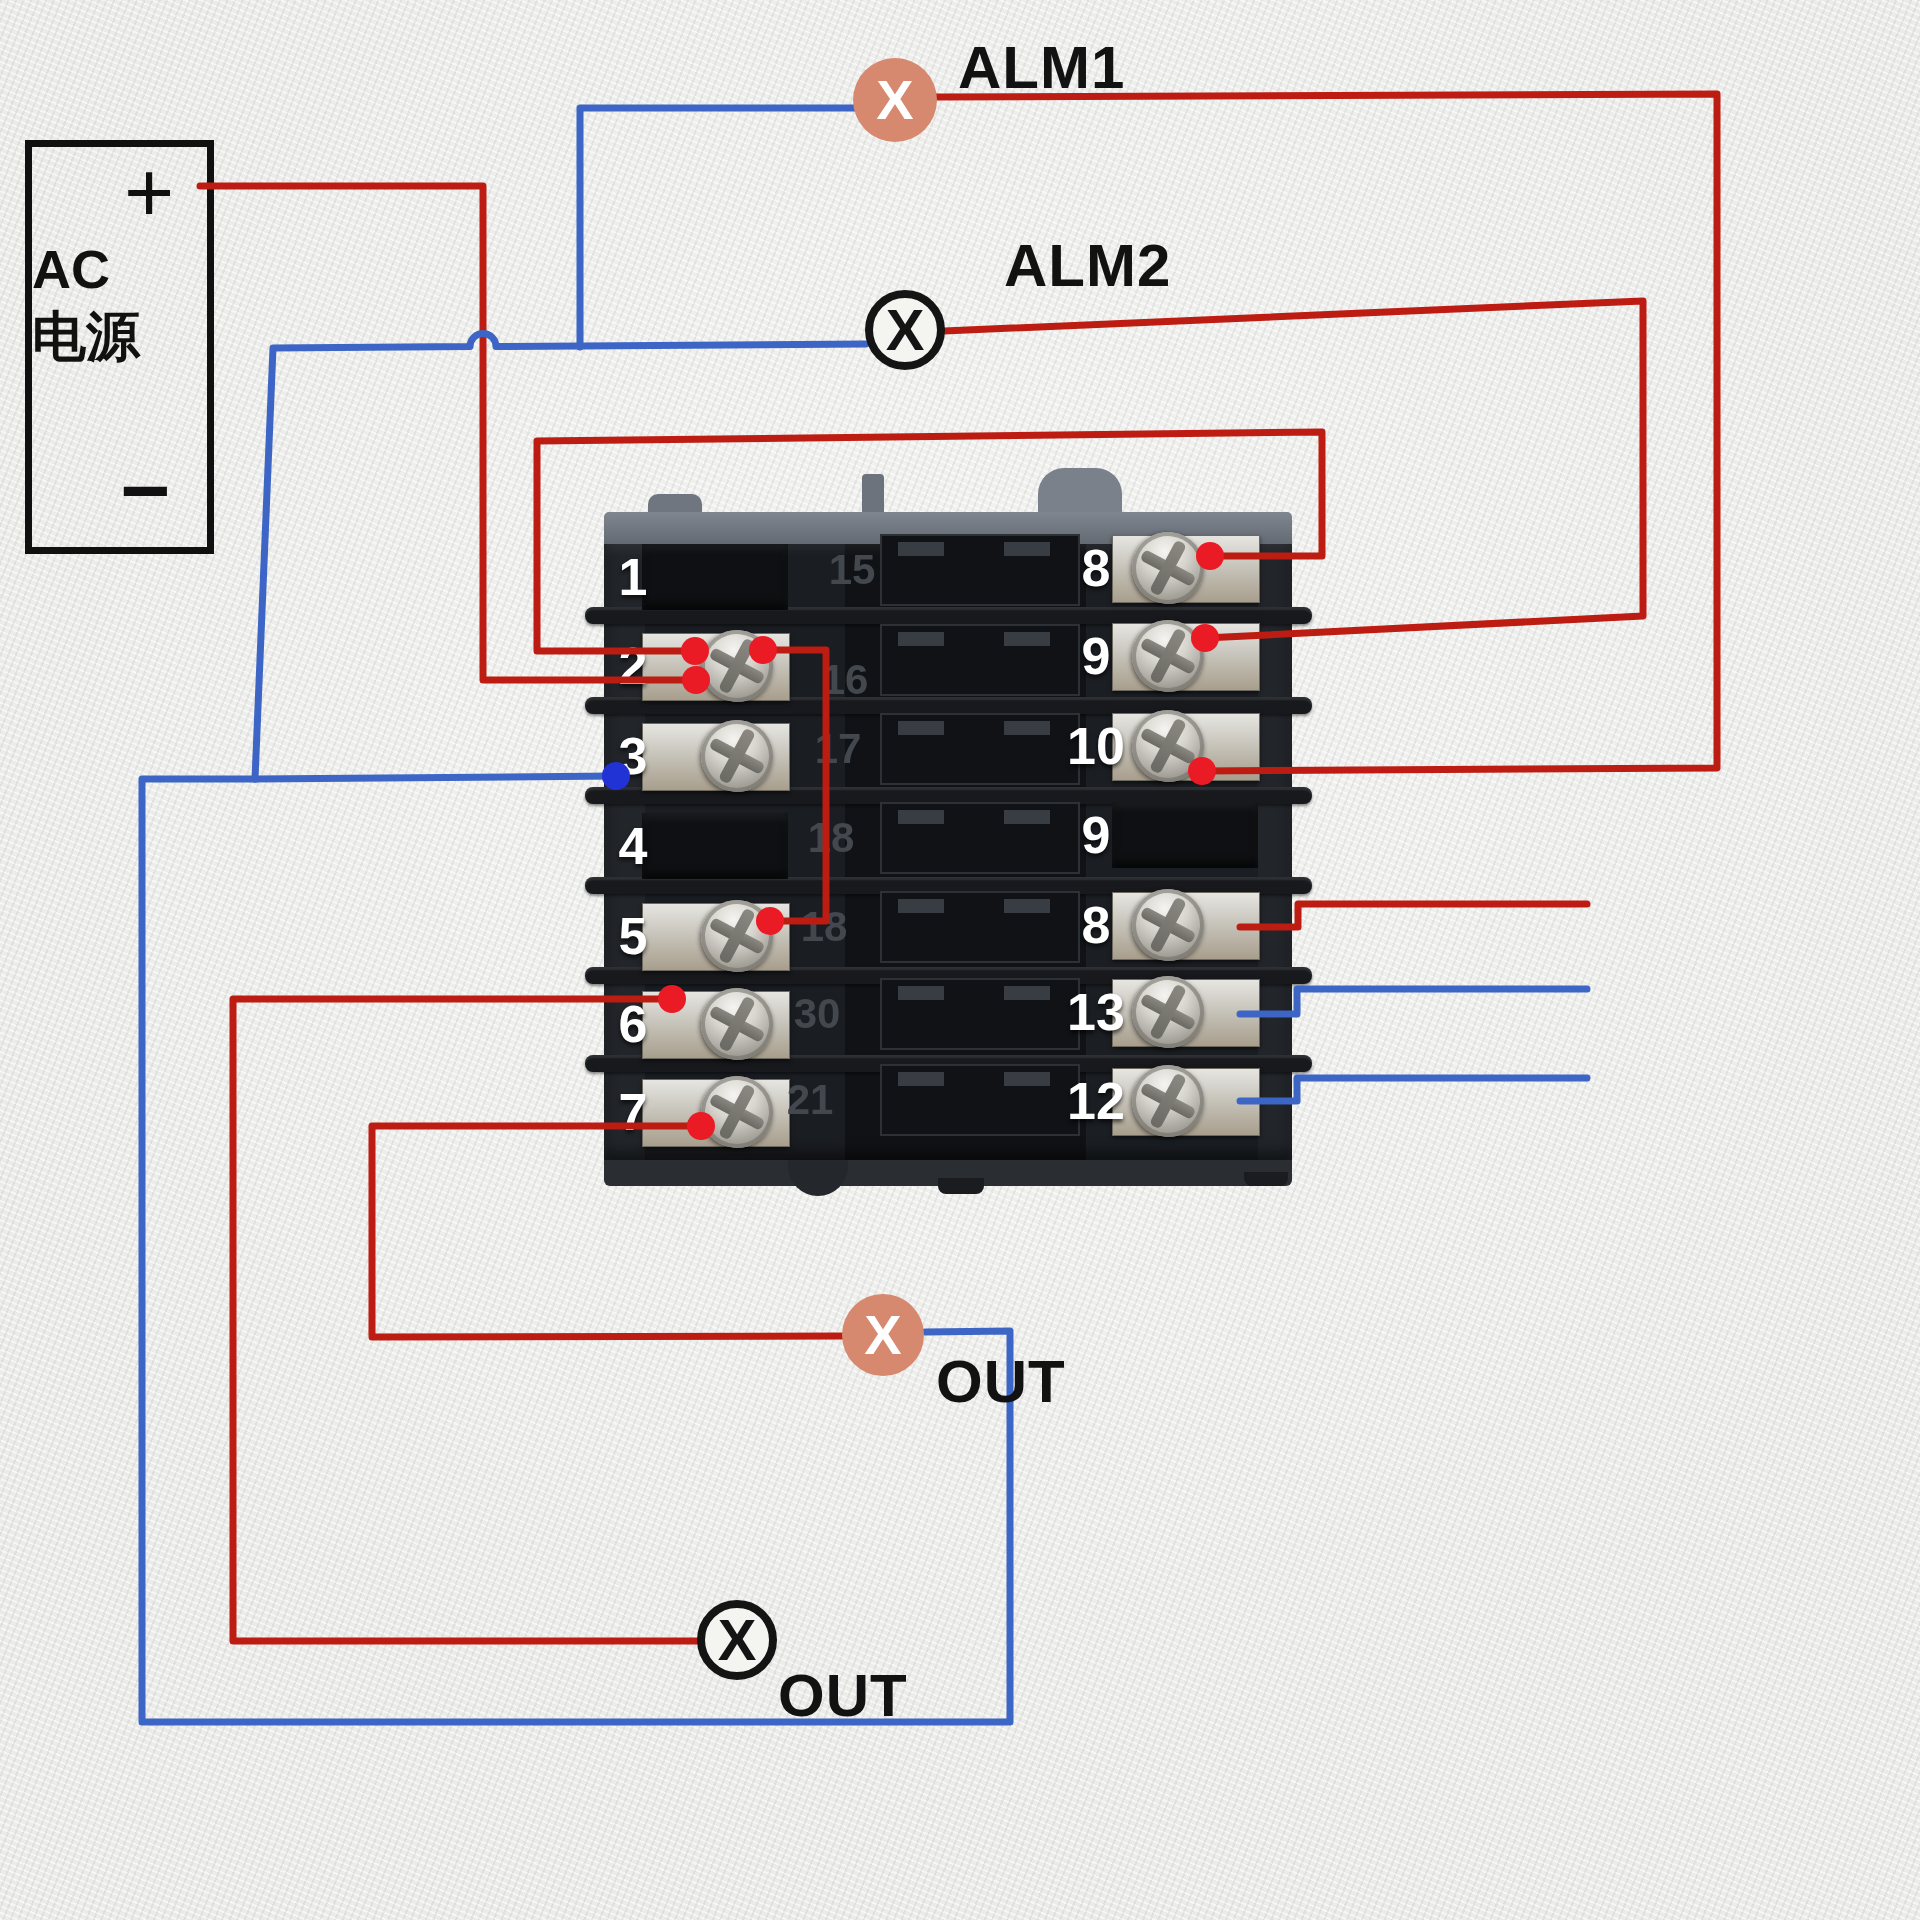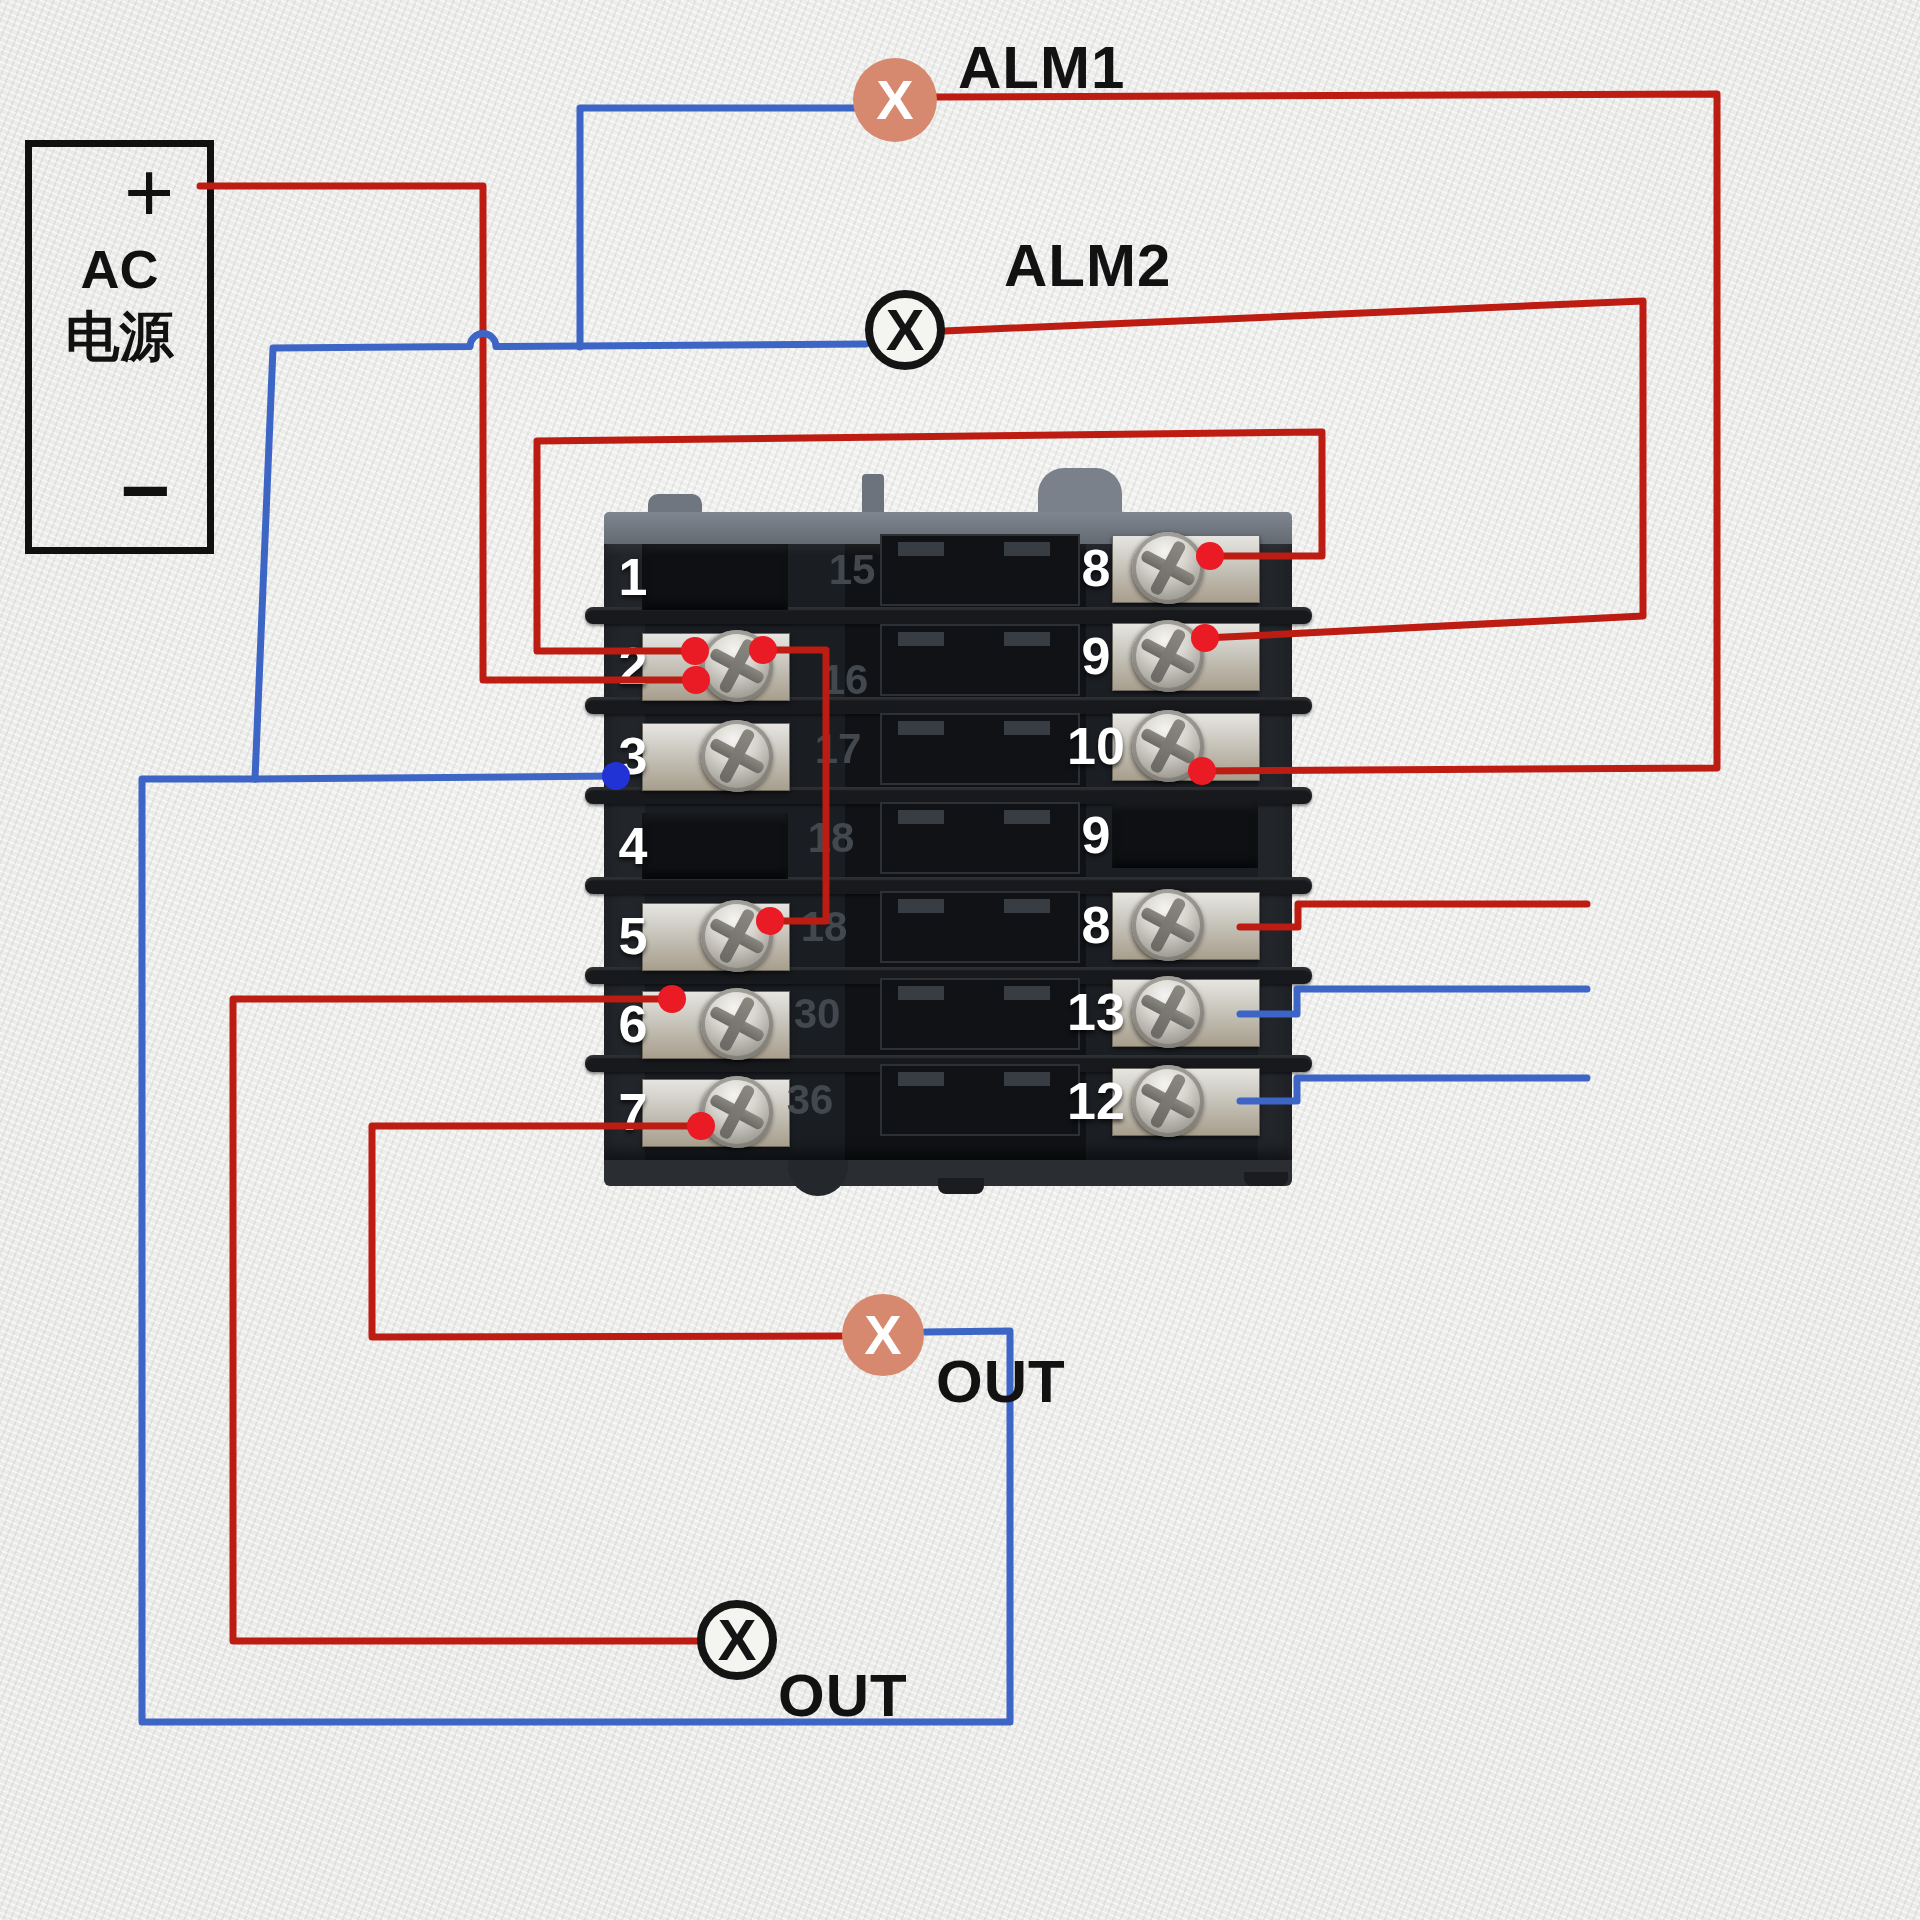--- a/index.html
+++ b/index.html
@@ -12,21 +12,21 @@
       repeating-linear-gradient(22deg, rgba(255,255,255,0.55) 0 2px, rgba(0,0,0,0) 2px 6px),
       radial-gradient(circle at 50% 38%, rgba(255,255,255,0.35), rgba(0,0,0,0) 72%);
   }
   
   .outline-box{position:absolute;border:7px solid #101010;background:transparent;}
   #power-box{left:25px;top:140px;width:175px;height:400px;}
   #sensor-box{left:1588px;top:757px;width:288px;height:351px;}
   .box-sign{position:absolute;color:#111;font-weight:400;line-height:1;}
   #power-plus{left:92px;top:2px;font-size:86px;}
   #power-minus{left:88px;top:300px;font-size:86px;font-weight:700;}
-  .box-title{position:absolute;width:100%;text-align:center;color:#111;font-weight:700;font-size:54px;line-height:1;}
+  .box-title{position:absolute;width:100%;text-align:left;color:#111;font-weight:700;font-size:54px;line-height:1;}
   #power-l1{top:95px;} #power-l2{top:162px;}
   #sensor-l1{top:108px;} #sensor-l2{top:178px;letter-spacing:4px;}
   
   .ind{position:absolute;border-radius:50%;display:flex;align-items:center;justify-content:center;z-index:30;}
   .ind .x{font-weight:900;line-height:1;}
   .ind.filled{background:#d6896e;}
   .ind.filled .x{color:#fff;font-size:56px;}
   .ind.outlined{background:#f4f4f1;border:8px solid #141414;box-sizing:border-box;}
   .ind.outlined .x{color:#141414;font-size:58px;}
   #ind-alm1{left:853px;top:58px;width:84px;height:84px;}
@@ -194,21 +194,21 @@
         <div class="term-num" style="left: 1096px; top: 835px;">9</div>
         <div class="term-num" style="left: 1096px; top: 925px;">8</div>
         <div class="term-num" style="left: 1096px; top: 1012px;">13</div>
         <div class="term-num" style="left: 1096px; top: 1101px;">12</div>
         <div class="term-num mid" style="left: 852px; top: 570px;">15</div>
         <div class="term-num mid" style="left: 845px; top: 680px;">16</div>
         <div class="term-num mid" style="left: 838px; top: 749px;">17</div>
         <div class="term-num mid" style="left: 831px; top: 838px;">18</div>
         <div class="term-num mid" style="left: 824px; top: 927px;">18</div>
         <div class="term-num mid" style="left: 817px; top: 1014px;">30</div>
-        <div class="term-num mid" style="left: 810px; top: 1100px;">36</div>
+        <div class="term-num mid" style="left: 810px; top: 1100px;">21</div>
       </div>
   </div>
 
   <svg id="wires" width="1920" height="1920" viewBox="0 0 1920 1920">
       <path d="M 200 186 L 483 186 L 483 680 L 696 680" fill="none" stroke="#bc1c11" stroke-width="7" stroke-linejoin="round" stroke-linecap="round"></path>
       <circle cx="696" cy="680" r="14" fill="#ea1b24"></circle>
       <path d="M 695 651 L 537 651 L 537 441 L 1322 432 L 1322 556 L 1210 556" fill="none" stroke="#bc1c11" stroke-width="7" stroke-linejoin="round" stroke-linecap="round"></path>
       <circle cx="695" cy="651" r="14" fill="#ea1b24"></circle>
       <circle cx="1210" cy="556" r="14" fill="#ea1b24"></circle>
       <path d="M 763 650 L 826 650 L 826 921 L 770 921" fill="none" stroke="#bc1c11" stroke-width="7" stroke-linejoin="round" stroke-linecap="round"></path>

